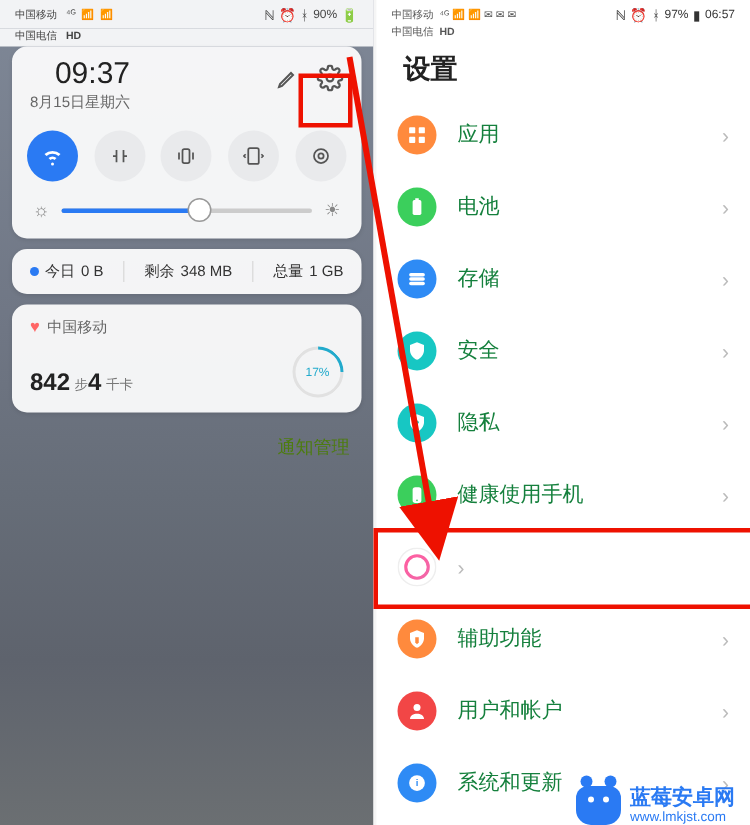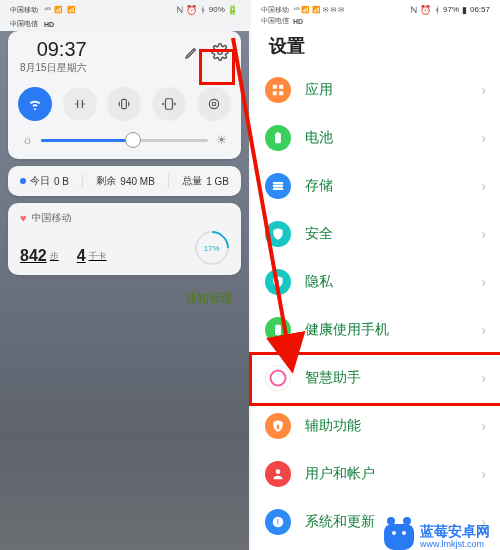--- a/index.html
+++ b/index.html
@@ -328,36 +328,36 @@
 
       <div class="card data-card">
         <div class="data-seg">
           <span class="dot"></span>
           <span>今日</span>
           <span>0 B</span>
         </div>
         <div style="width:1px;height:14px;background:#ddd"></div>
         <div class="data-seg">
           <span>剩余</span>
-          <span>940 MB</span>
+          <span>348 MB</span>
         </div>
         <div style="width:1px;height:14px;background:#ddd"></div>
         <div class="data-seg">
           <span>总量</span>
           <span>1 GB</span>
         </div>
       </div>
 
       <div class="card health-card">
         <div class="health-top">
           <span class="heart">♥</span>
           <span>中国移动</span>
         </div>
         <div class="health-body">
-          <div style="display:flex; gap:18px;text-decoration:underline;">
+          <div style="display:flex; ">
             <div class="stat-block">
               <span class="stat-v">842</span>
               <span class="stat-u">步</span>
             </div>
             <div class="stat-block">
               <span class="stat-v">4</span>
               <span class="stat-u">千卡</span>
             </div>
           </div>
           <div class="ring">
@@ -467,21 +467,20 @@
                 <circle cx="12" cy="12" r="9" stroke="url(#g1)" stroke-width="2.5"></circle>
                 <defs>
                   <linearGradient id="g1" x1="0" y1="0" x2="24" y2="24">
                     <stop offset="0" stop-color="#ff5ea0"></stop>
                     <stop offset="0.5" stop-color="#5ec1ff"></stop>
                     <stop offset="1" stop-color="#ffc15e"></stop>
                   </linearGradient>
                 </defs>
               </svg>
             </div>
-            <div class="set-label">智慧助手</div>
             <div class="set-chevron">›</div>
           </div>
           <div class="set-item">
             <div class="set-icon" style="background: rgb(255, 138, 61);">
               <svg width="14" height="14" viewBox="0 0 24 24" fill="#fff">
                 <path d="M12 2l8 3v6c0 5-3.5 9-8 11-4.5-2-8-6-8-11V5l8-3z"></path>
                 <path d="M10 10h4v6l-2 2-2-2z" fill="#ff8a3d"></path>
               </svg>
             </div>
             <div class="set-label">辅助功能</div>

